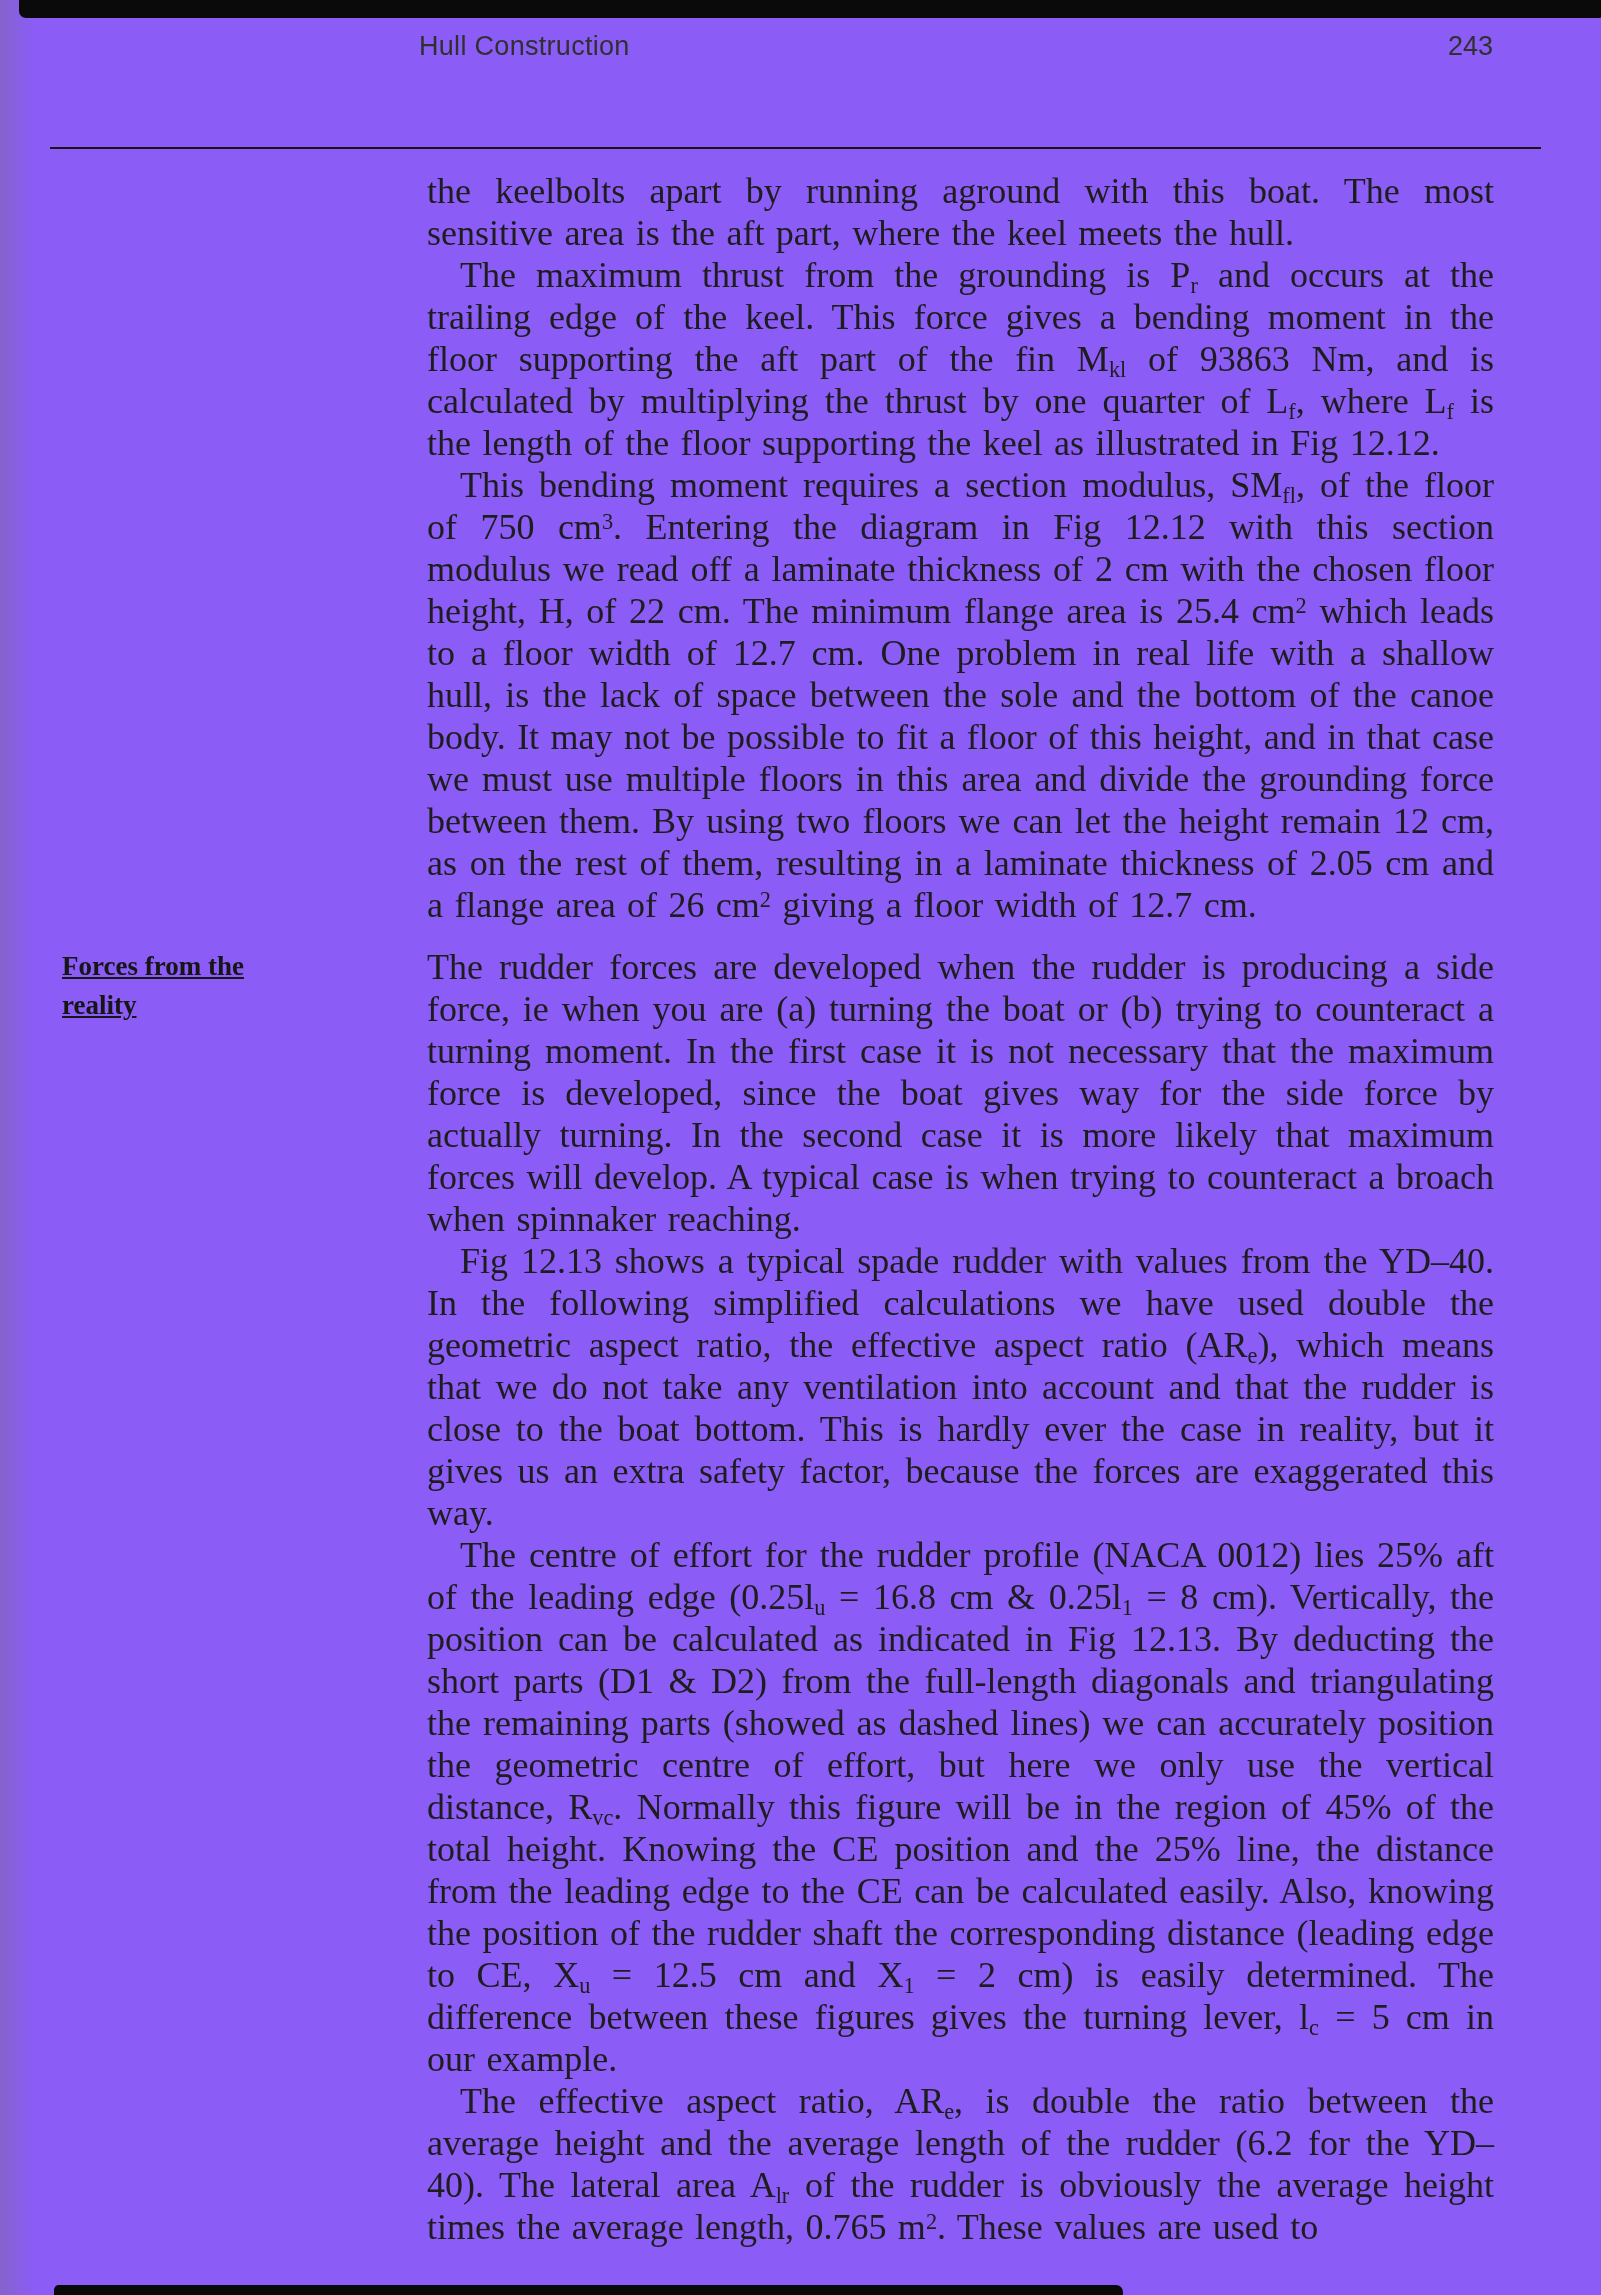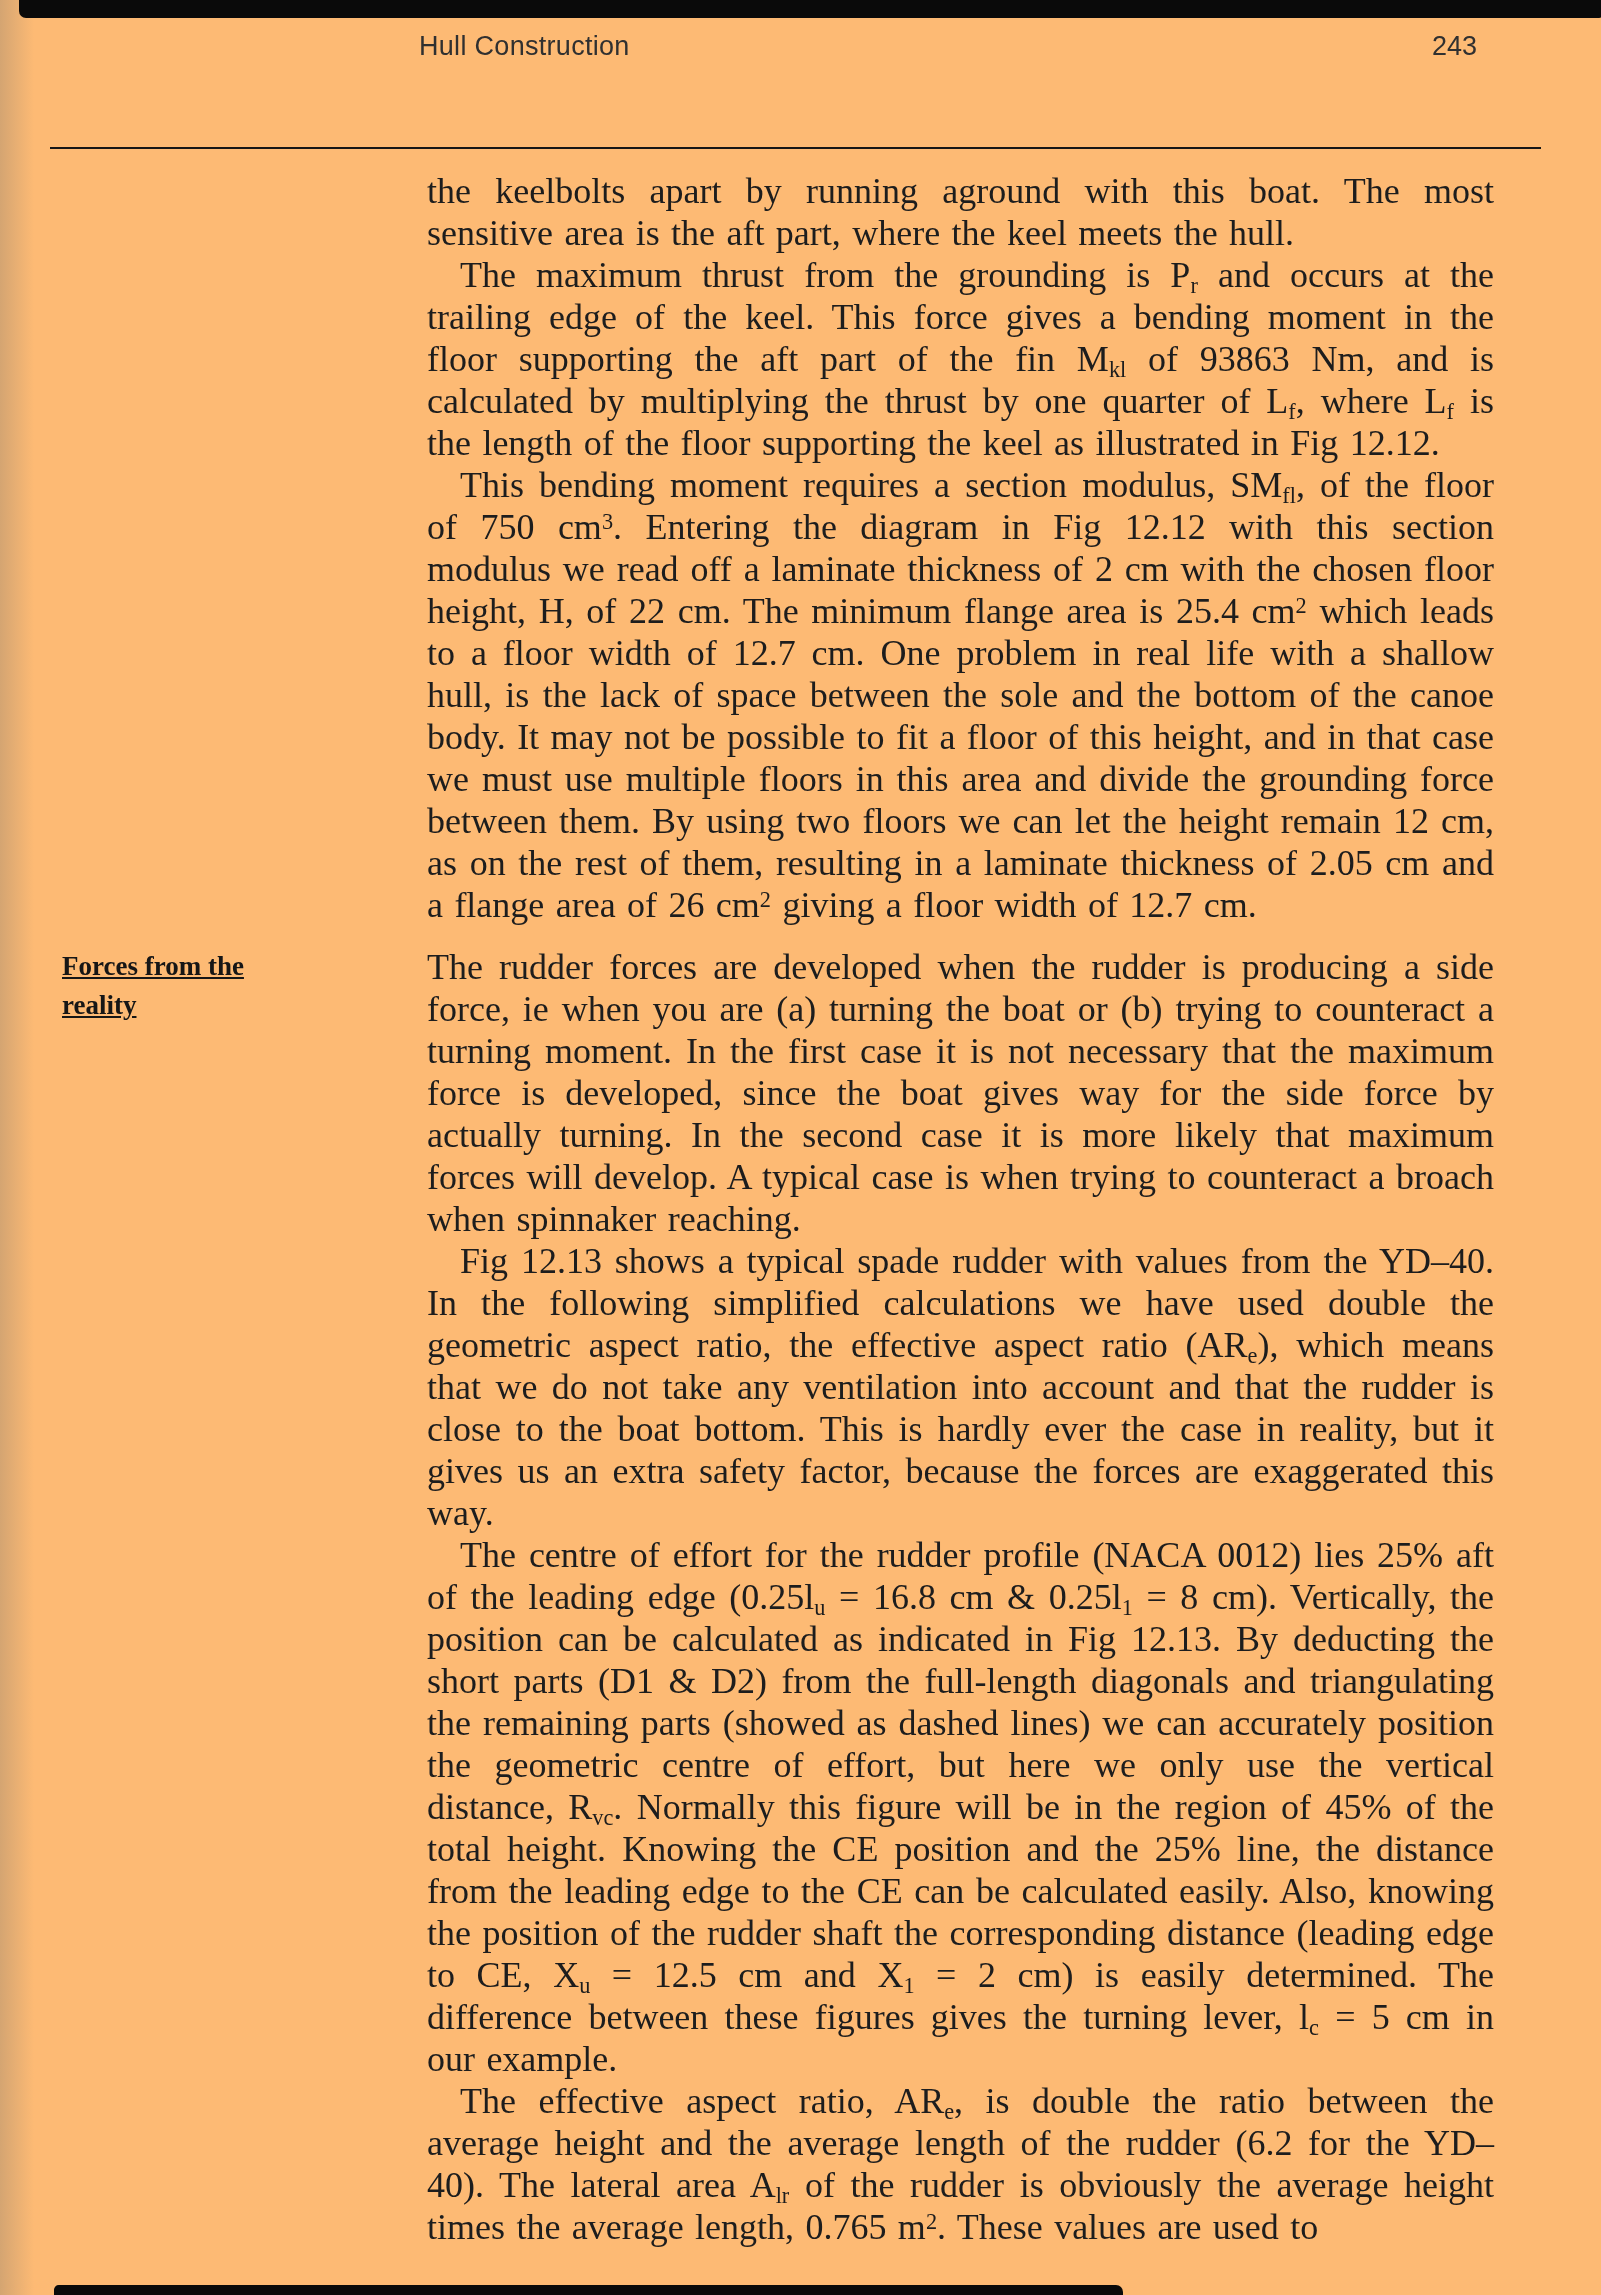--- a/index.html
+++ b/index.html
@@ -1,35 +1,35 @@
 <!DOCTYPE html>
 <html style="font-size:9.4px"><head>
 <meta charset="utf-8">
 <style>
   html,body{margin:0;padding:0;}
   body{width:1602px;height:2295px;background:#fbfaf6;}
   .page{
-    position:relative;width:1602px;height:2295px;background:#fdba74;
+    position:relative;width:1602px;height:2295px;background:#8b5cf6;
     overflow:hidden;font-family:"Liberation Serif",serif;
   }
   .left-shadow{
     position:absolute;left:0;top:0;bottom:0;width:34px;
     background:linear-gradient(to right, rgba(118,115,108,0.30), rgba(118,115,108,0));
     pointer-events:none;z-index:5;
   }
   .scan-strip{position:absolute;background:#0a0a0a;z-index:6;}
   .scan-strip.top{left:19px;right:0;top:0;height:17.6px;border-radius:0 0 2.9px 7px;}
   .scan-strip.bottom{left:54px;bottom:0;width:1069px;height:10px;border-radius:4.7px 7px 0 0;}
 
   .running-header{
     position:absolute;top:31px;left:0;right:0;height:36px;
     font-family:"Liberation Sans",sans-serif;font-size:27px;color:#303030;
   }
   .rh-title{position:absolute;left:419px;top:0;letter-spacing:0.3px;}
-  .rh-number{position:absolute;right:125px;top:0;margin-left:8px;}
+  .rh-number{position:absolute;right:109px;top:0;margin-left:8px;}
   .header-rule{position:absolute;top:147px;left:50px;width:1491px;height:1.8px;background:#161616;}
 
   .body-area{position:absolute;top:170px;left:0;right:0;}
   .col{margin-left:427px;width:1067px;}
   .para{
     font-size:36px;line-height:42px;color:#1d1d1d;margin:0;
     text-align:justify;text-align-last:left;word-spacing:2.4px;
   }
   .para.ind{text-indent:33px;}
   .sec-rudder{position:relative;margin-top:20px;}

